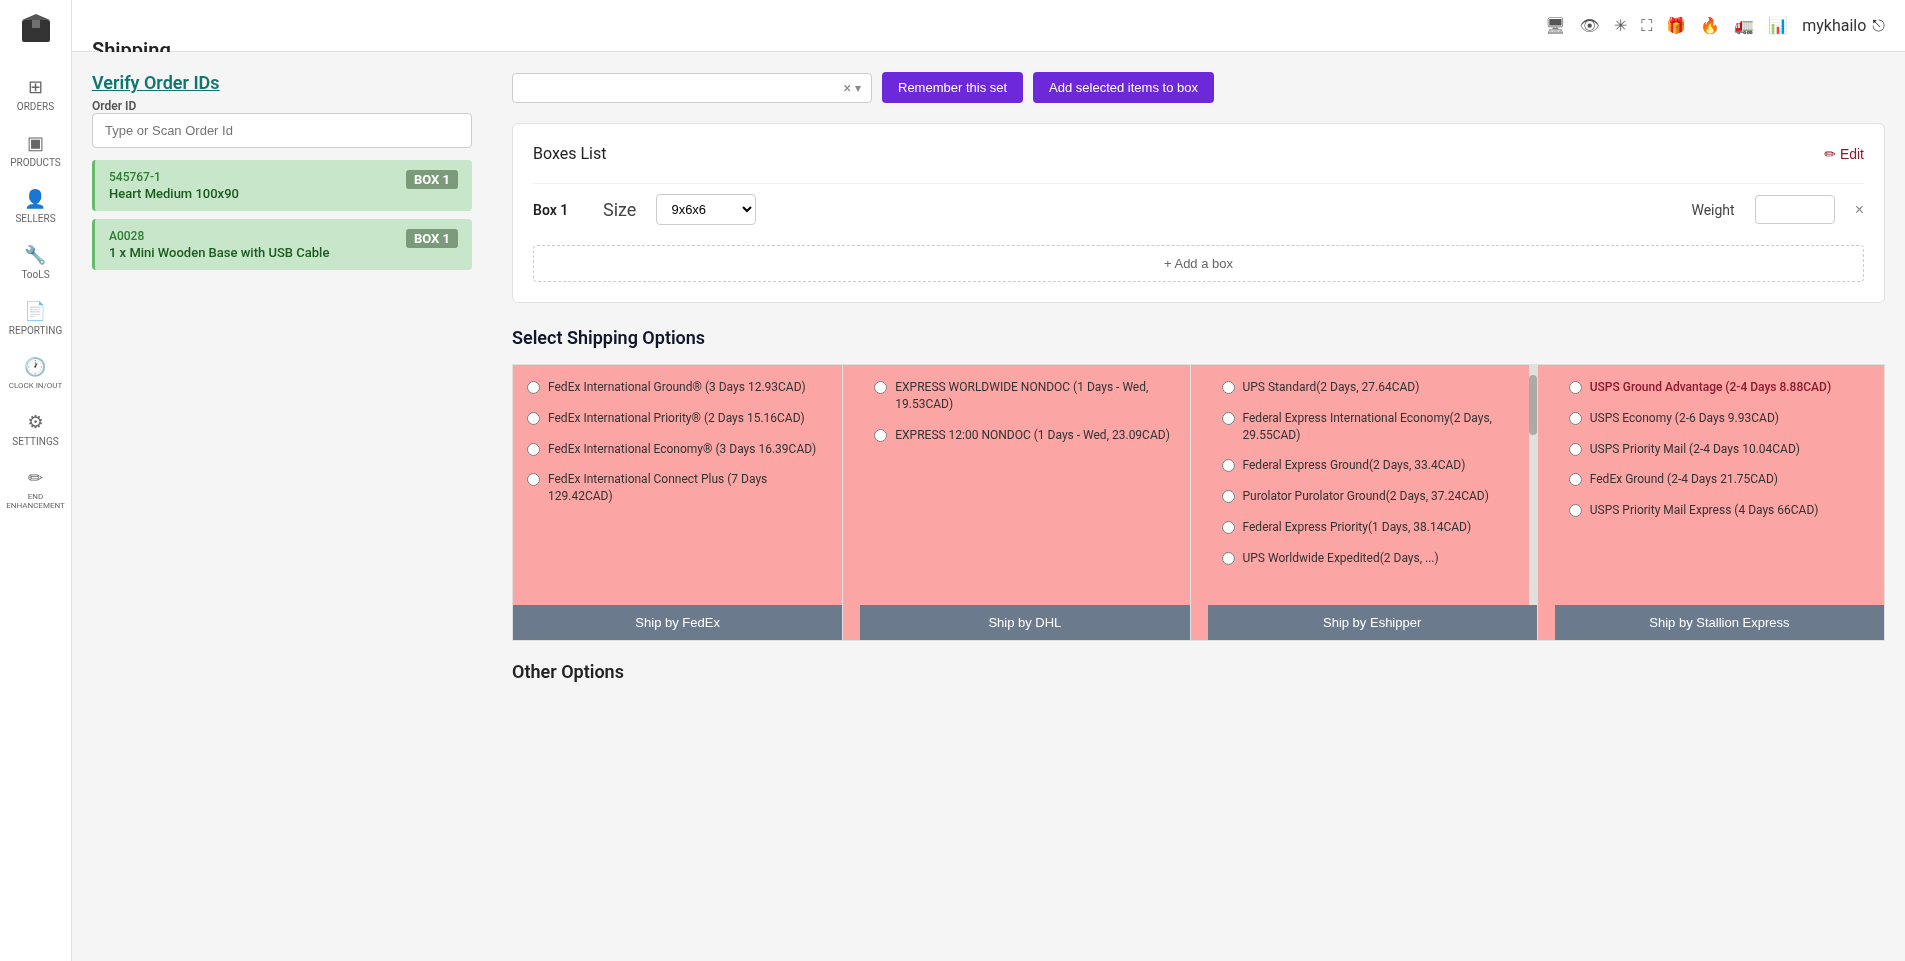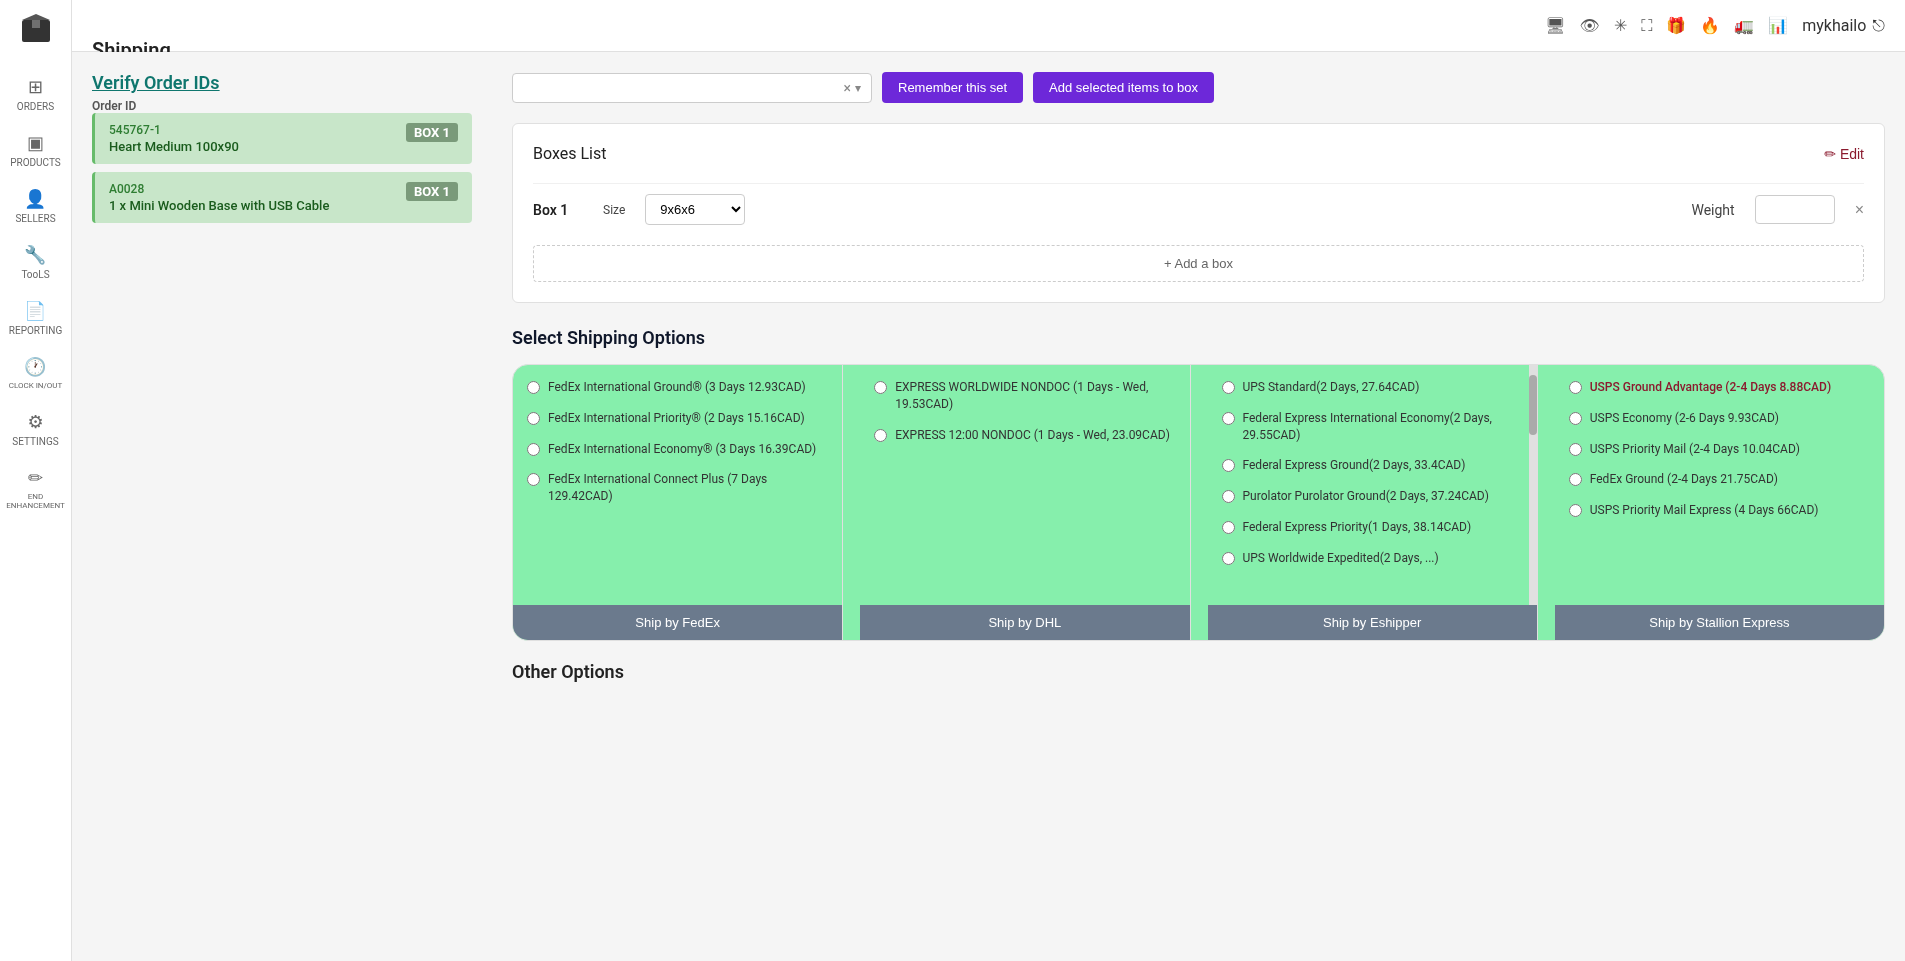--- a/index.html
+++ b/index.html
@@ -154,21 +154,21 @@
       gap: 4px;
     }
     .box-row {
       display: flex;
       align-items: center;
       gap: 20px;
       padding: 10px 0;
       border-top: 1px solid #f0f0f0;
     }
     .box-row-label { font-size: 14px; font-weight: 600; color: #222; min-width: 50px; }
-    .box-row-size-label { font-size: 12px; color: #444; }
+    .box-row-size-label { font-size: 18px; color: #444; }
     .box-size-select {
       border: 1px solid #ccc;
       border-radius: 4px;
       padding: 6px 10px;
       font-size: 13px;
       background: #fff;
       min-width: 100px;
       cursor: pointer;
     }
     .box-weight-label { font-size: 14px; color: #444; margin-left: auto; }
@@ -223,23 +223,23 @@
     .order-card-left { display: flex; flex-direction: column; gap: 2px; }
     .order-card-id { font-size: 12px; color: #2e7d32; font-weight: 500; }
     .order-card-name { font-size: 13px; color: #1a5c1d; font-weight: 500; }
     .order-card-box { font-size: 13px; font-weight: 700; color: #fff; background: #7a9a7a; padding: 2px 8px; border-radius: 3px; }
 
     
     .shipping-options-title { font-size: 18px; font-weight: 600; color: #0f172a; margin-bottom: 16px; }
     .shipping-columns-wrapper {
       display: flex;
       gap: 17px;
-      background: #86efac;
+      background: #fca5a5;
       border: 1px solid #e0e0e0;
-      border-radius: 16px;
+      border-radius: 0;
       overflow: hidden;
       margin-bottom: 20px;
     }
     .shipping-column {
       flex: 1;
       border-right: 1px solid #e0e0e0;
       display: flex;
       flex-direction: column;
       min-width: 0;
     }
@@ -362,20 +362,21 @@
     </div>
   </div>
 
   <div class="content">
 
     <div class="left-panel">
 
       <div class="verify-section">
         <h2 class="verify-title">Verify Order IDs</h2>
         <div class="order-id-label">Order ID</div>
+        <input class="order-id-input" type="text" placeholder="Type or Scan Order Id" style="">
         
         <div class="order-card">
           <div class="order-card-left">
             <span class="order-card-id">545767-1</span>
             <span class="order-card-name">Heart Medium 100x90</span>
           </div>
           <span class="order-card-box">BOX 1</span>
         </div>
         <div class="order-card">
           <div class="order-card-left">

